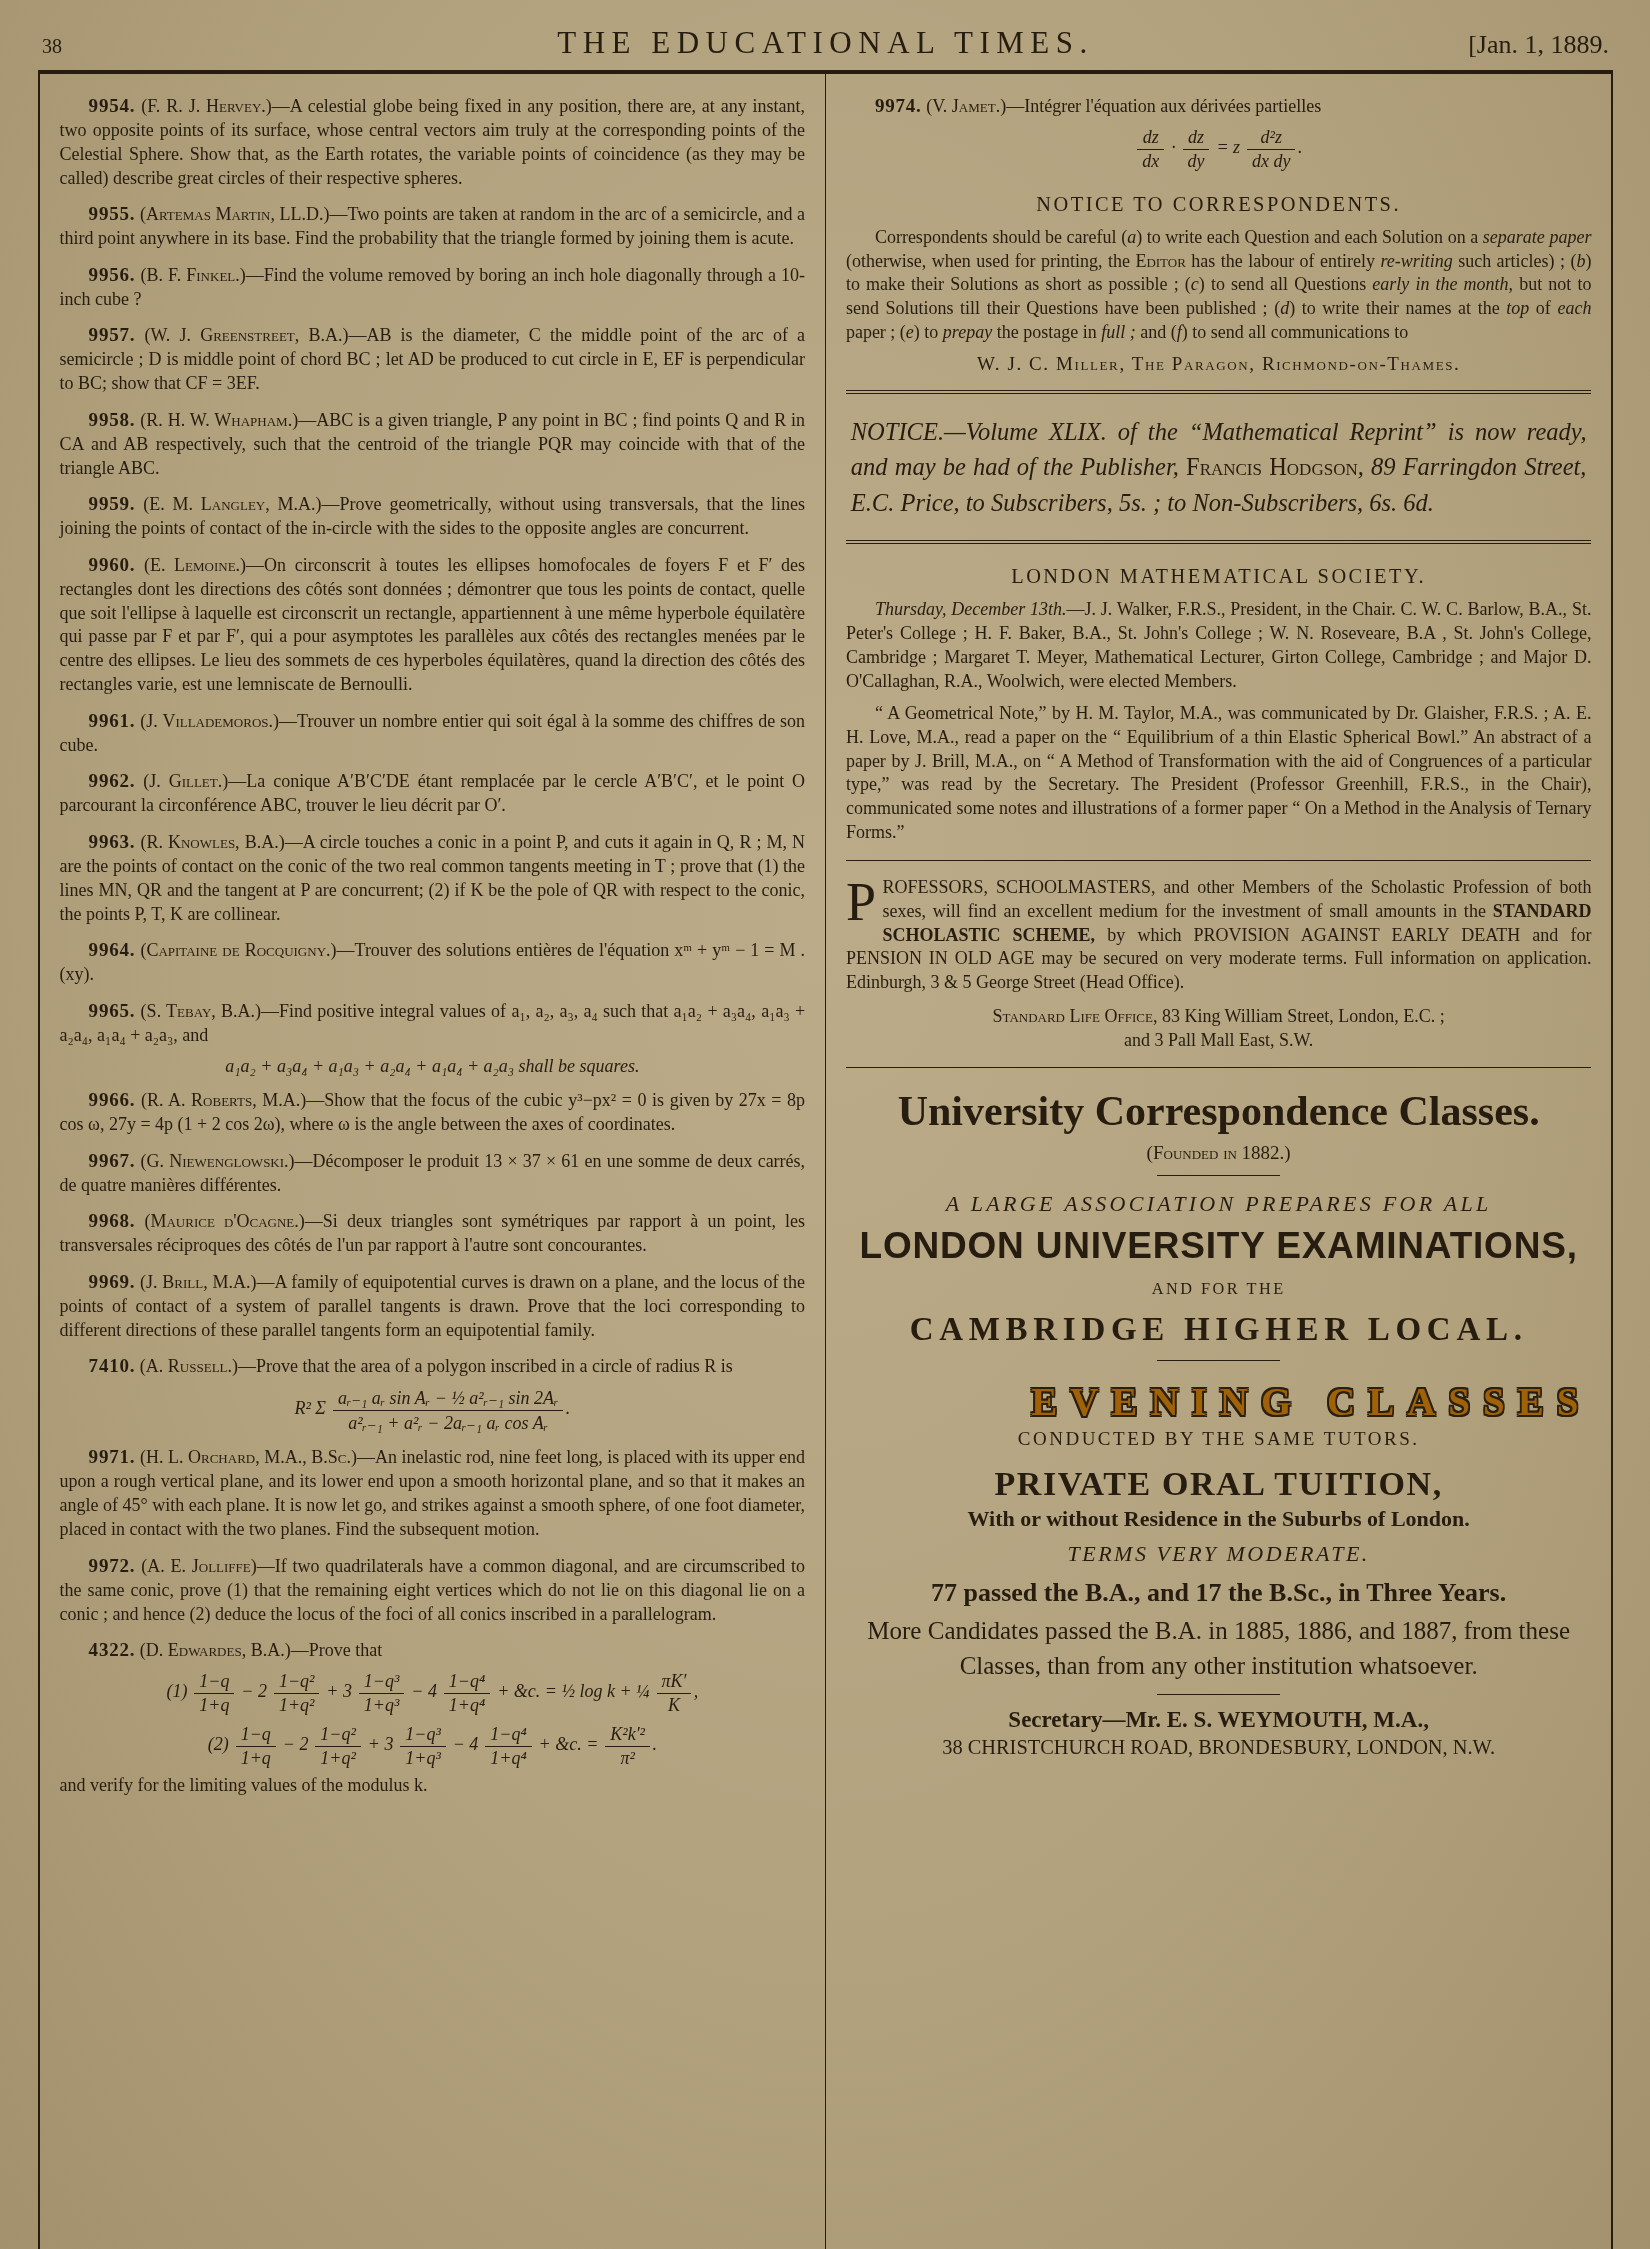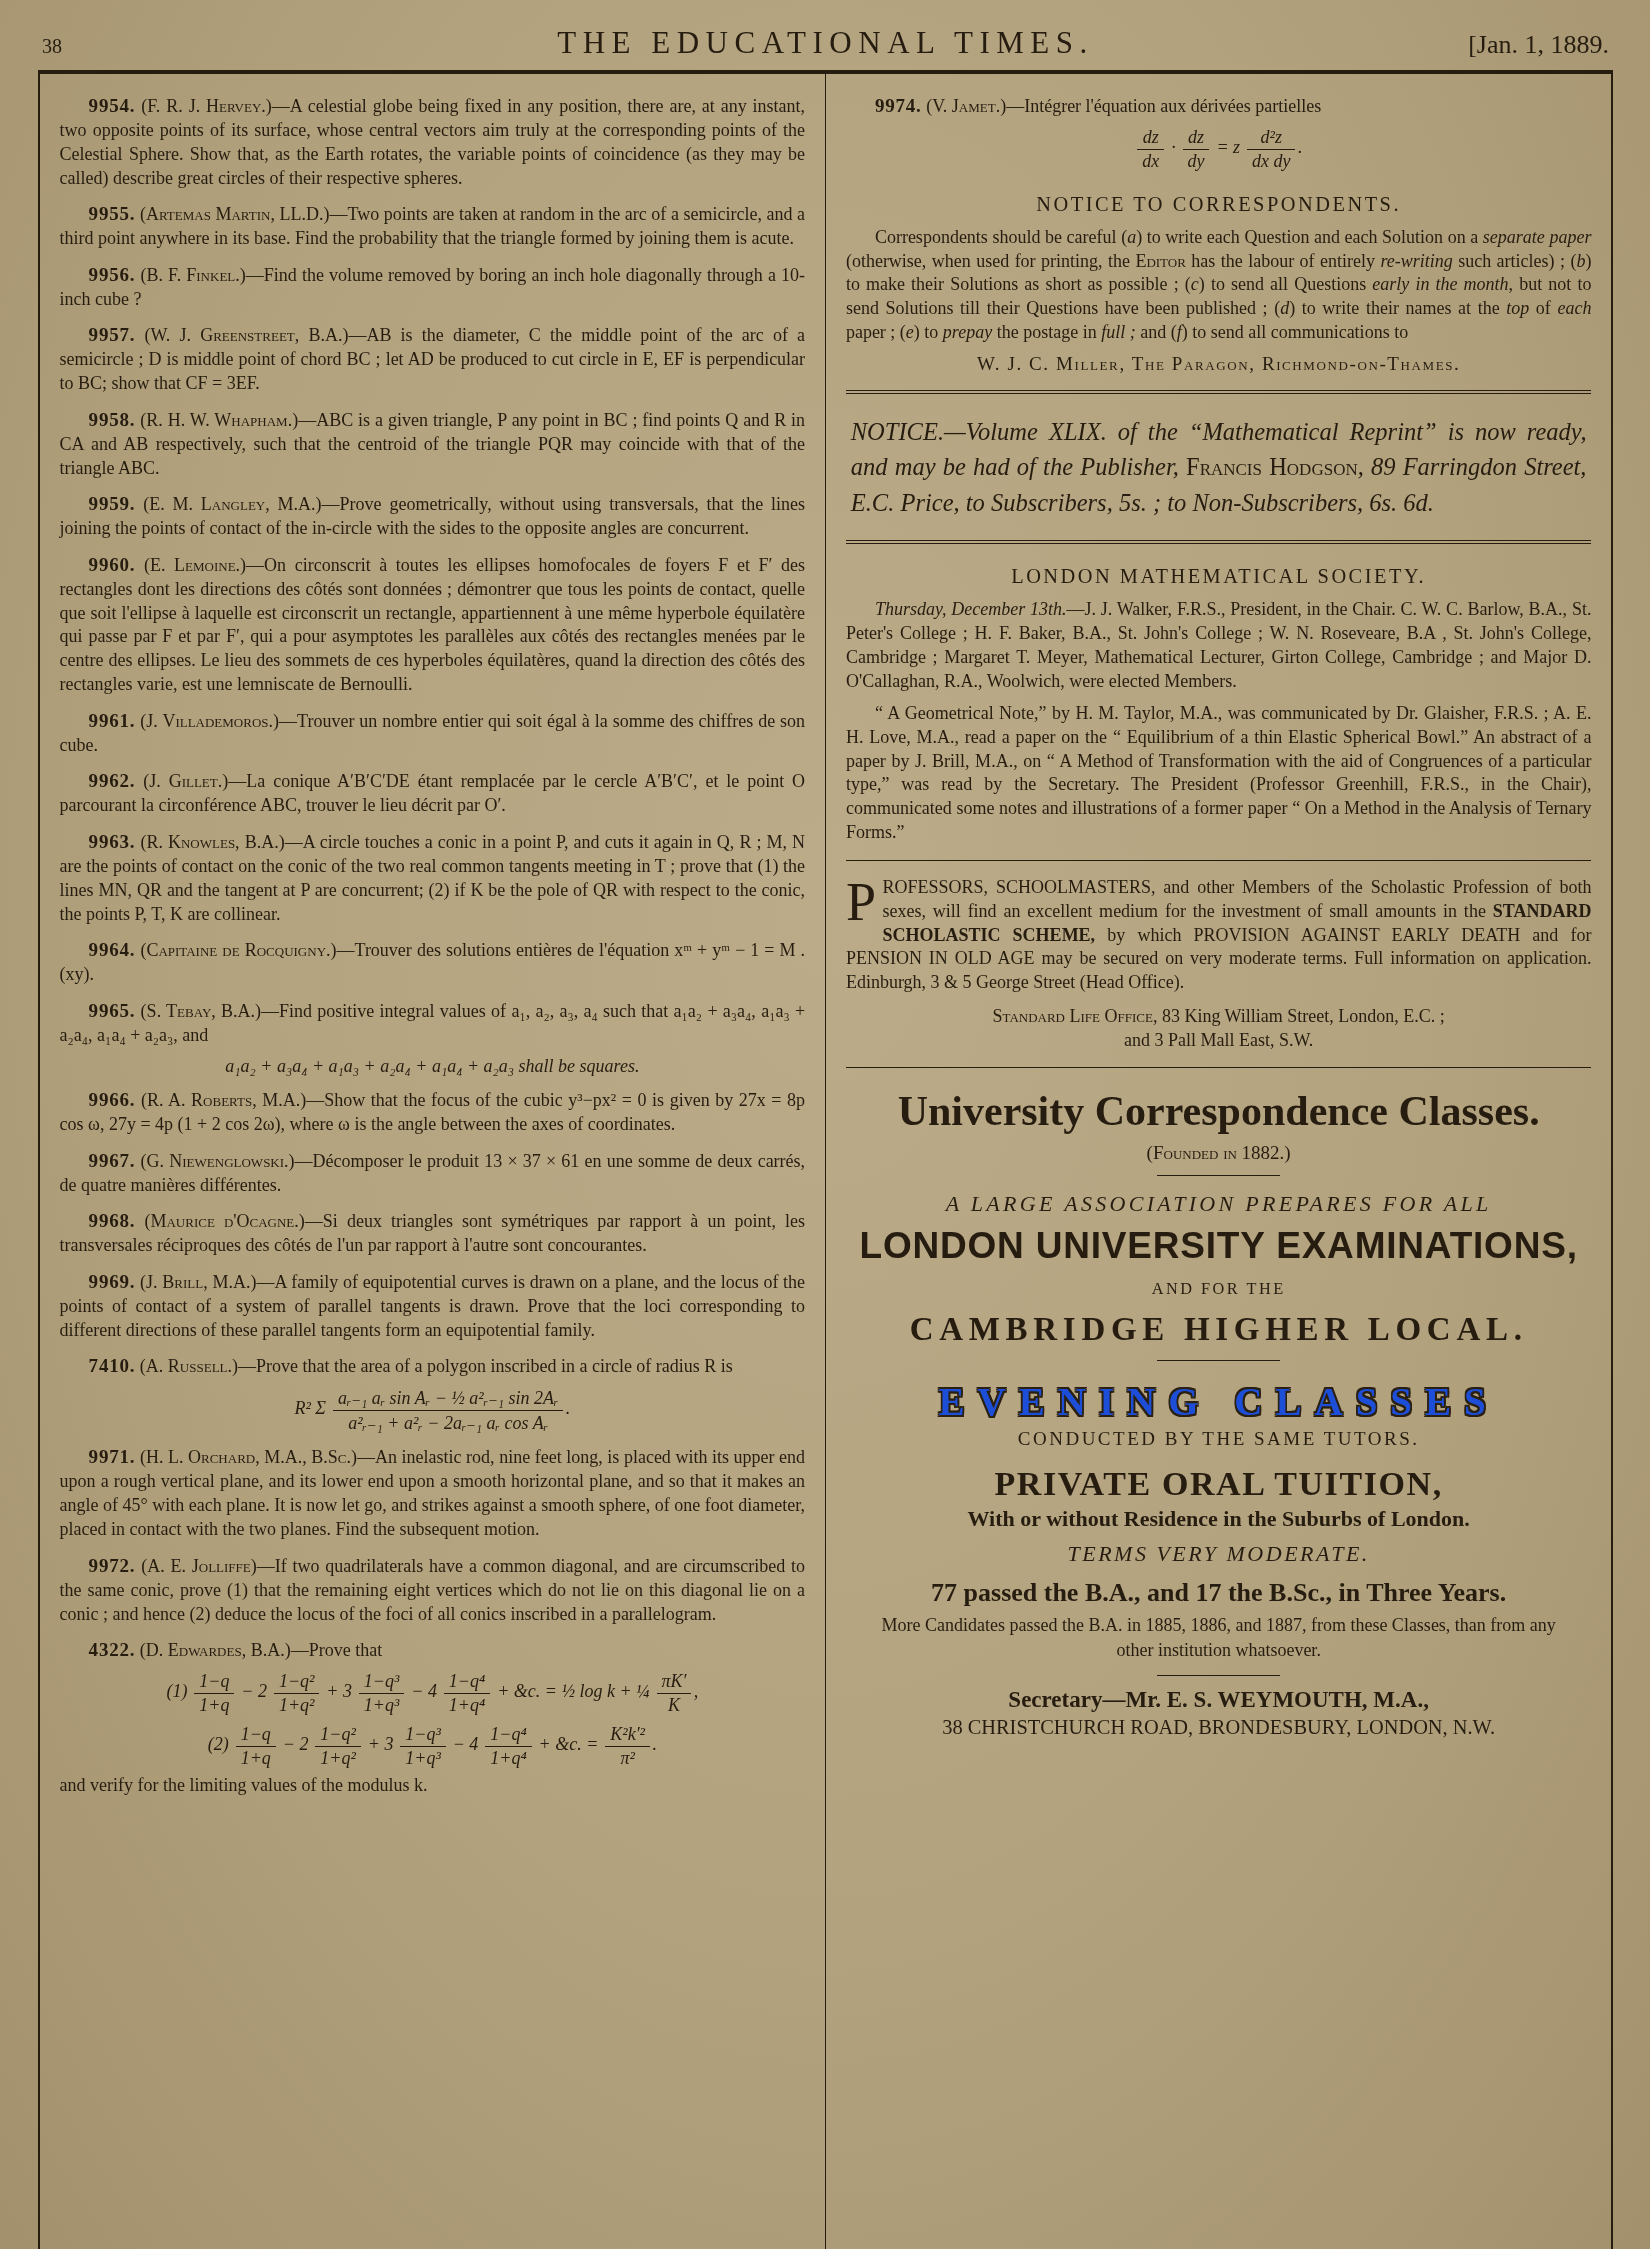--- a/index.html
+++ b/index.html
@@ -62,32 +62,32 @@
   .dc { float: left; font-size: 54px; line-height: 0.8; padding: 4.9px 6.5px 0 0; }
 
   
   .ucc-title { text-align: center; font-size: 42px; font-weight: bold; margin: 19.6px 0 6.5px 0; }
   .ucc-founded { text-align: center; font-variant: small-caps; font-size: 19px; margin-bottom: 4.9px; }
   .ucc-assoc { text-align: center; font-style: italic; letter-spacing: 3.3px; font-size: 22px; margin: 14.7px 0 8.2px 0; }
   .ucc-lue { text-align: center; font-family: "Liberation Sans", "DejaVu Sans", sans-serif; font-weight: bold; font-size: 37px; letter-spacing: 0.8px; margin: 4.9px 0; }
   .ucc-andfor { text-align: center; font-size: 16.3px; letter-spacing: 2.5px; margin: 12px 0; }
   .ucc-chl { text-align: center; font-size: 33px; font-weight: bold; letter-spacing: 5.7px; margin: 8.2px 0 6.5px 0; }
   .ucc-evening {
-    text-align: center; font-weight: bold; font-size: 39px; letter-spacing: 13px;
-    color: #1d4ed8;
+    text-align: right; font-weight: bold; font-size: 39px; letter-spacing: 13px;
+    color: #a16207;
     text-shadow: -1.6px -1.6px 0 #2a2012, 1.6px -1.6px 0 #2a2012, -1.6px 1.6px 0 #2a2012, 1.6px 1.6px 0 #2a2012,
                  -1.6px 0 0 #2a2012, 1.6px 0 0 #2a2012, 0 -1.6px 0 #2a2012, 0 1.6px 0 #2a2012;
     margin: 18px 0 4.9px 0;
   }
   .ucc-conducted { text-align: center; font-size: 19px; letter-spacing: 2.5px; margin: 4.9px 0 11.4px 0; }
   .ucc-private { text-align: center; font-size: 34px; font-weight: bold; letter-spacing: 1.6px; margin: 14.7px 0 3.3px 0; }
   .ucc-suburbs { text-align: center; font-size: 22px; font-weight: bold; margin: 3.3px 0; }
   .ucc-terms { text-align: center; font-size: 22px; font-style: italic; letter-spacing: 2.5px; margin: 8.2px 0; }
   .ucc-passed { text-align: center; font-size: 26px; font-weight: bold; margin: 11.4px 0 4.9px 0; }
-  .ucc-morecand { text-align: center; font-size: 18px; line-height: 1.4; margin: 3.3px 16.3px; }
+  .ucc-morecand { text-align: center; font-size: 25px; line-height: 1.4; margin: 3.3px 16.3px; }
   .ucc-secretary { text-align: center; font-size: 23px; font-weight: bold; margin: 11.4px 0 3.3px 0; }
   .ucc-address { text-align: center; font-size: 20.4px; margin-bottom: 6.5px; }
   .office-line { text-align: center; font-size: 18px; line-height: 1.35; }
 </style>
 </head>
 <body>
 
 <div class="page">
 
   <header class="masthead">

